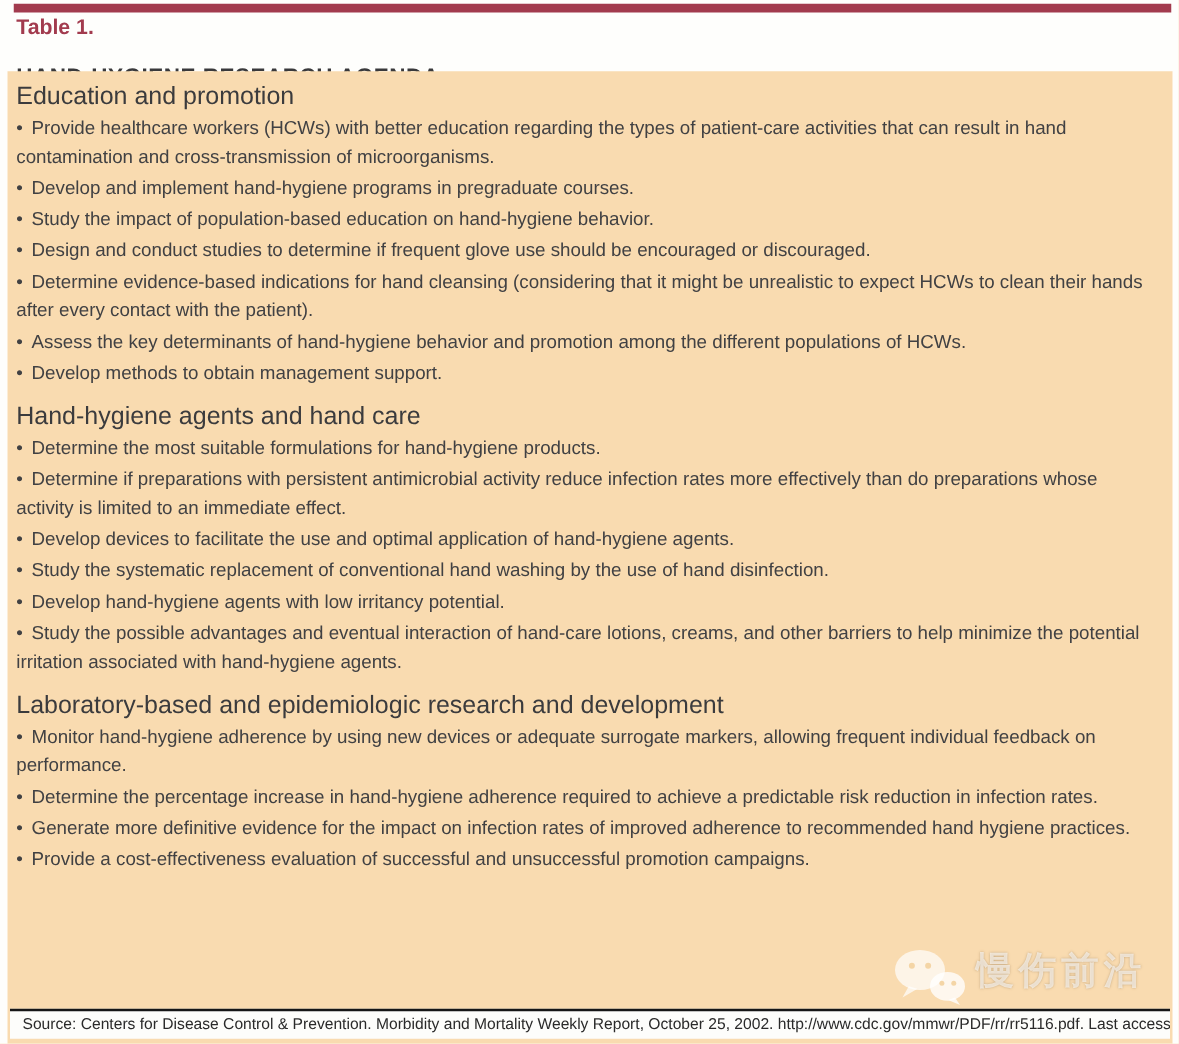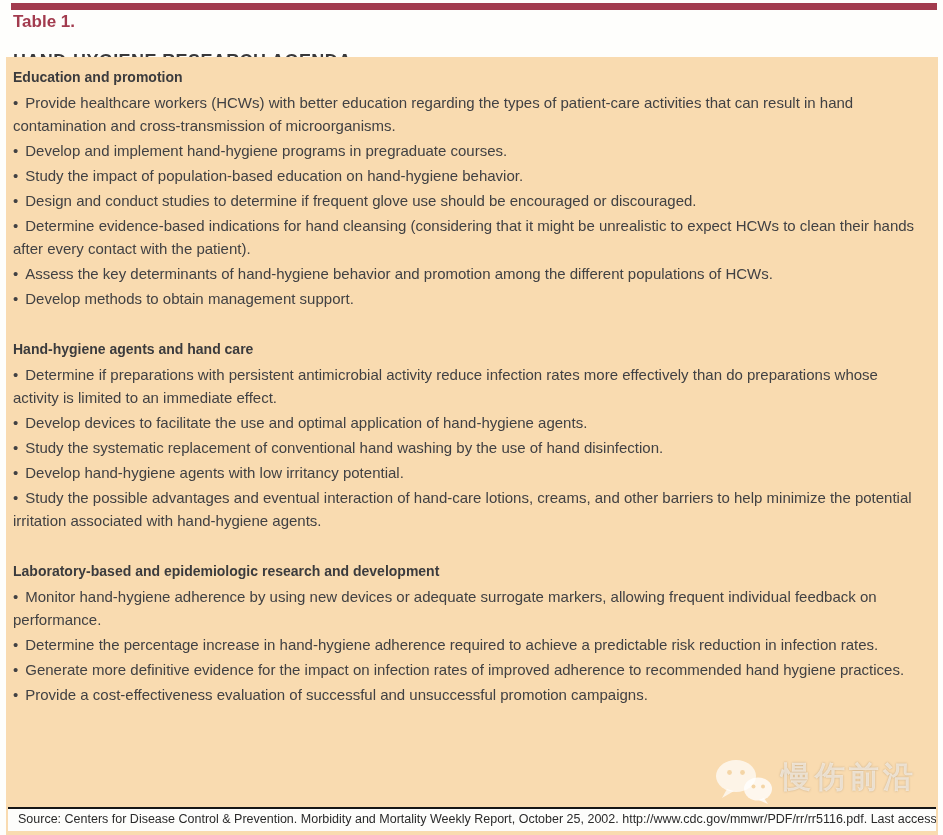--- a/index.html
+++ b/index.html
@@ -27,23 +27,23 @@
     color:#39393B;font-weight:bold;font-size:18px;line-height:18px;
     letter-spacing:.4px;margin:0;
   }
   .panel{
     position:absolute;top:57px;left:6px;right:5px;bottom:0;
     background:var(--panel-tan);
     box-sizing:border-box;
     padding:9px 14px 0 7px;
   }
   .sec{margin:0;}
-  .sec + .sec{margin-top:28px;}
+  .sec + .sec{margin-top:12px;}
   .sec-heading{
-    font-size:14px;font-weight:bold;color:#3B3B3D;
+    font-size:20px;font-weight:normal;color:#3B3B3D;
     line-height:23px;margin:0 0 2px 0;
   }
   .bullet{
     margin:0 0 2px 0;font-size:15px;line-height:23px;color:var(--text-dark);
   }
   .bullet .b{margin-right:7px;}
   .source-band{
     position:absolute;left:8px;right:7px;bottom:4px;
     background:#FDFDFB;
     border-top:2px solid #161616;
@@ -83,20 +83,21 @@
     <p class="bullet"><span class="b">•</span><span>Develop and implement hand-hygiene programs in pregraduate courses.</span></p>
     <p class="bullet"><span class="b">•</span><span>Study the impact of population-based education on hand-hygiene behavior.</span></p>
     <p class="bullet"><span class="b">•</span><span>Design and conduct studies to determine if frequent glove use should be encouraged or discouraged.</span></p>
     <p class="bullet"><span class="b">•</span><span>Determine evidence-based indications for hand cleansing (considering that it might be unrealistic to expect HCWs to clean their hands after every contact with the patient).</span></p>
     <p class="bullet"><span class="b">•</span><span>Assess the key determinants of hand-hygiene behavior and promotion among the different populations of HCWs.</span></p>
     <p class="bullet"><span class="b">•</span><span>Develop methods to obtain management support.</span></p>
   </section>
 
   <section class="sec">
     <h2 class="sec-heading">Hand-hygiene agents and hand care</h2>
+    <p class="bullet"><span class="b">•</span><span>Determine the most suitable formulations for hand-hygiene products.</span></p>
     <p class="bullet"><span class="b">•</span><span>Determine if preparations with persistent antimicrobial activity reduce infection rates more effectively than do preparations whose activity is limited to an immediate effect.</span></p>
     <p class="bullet"><span class="b">•</span><span>Develop devices to facilitate the use and optimal application of hand-hygiene agents.</span></p>
     <p class="bullet"><span class="b">•</span><span>Study the systematic replacement of conventional hand washing by the use of hand disinfection.</span></p>
     <p class="bullet"><span class="b">•</span><span>Develop hand-hygiene agents with low irritancy potential.</span></p>
     <p class="bullet"><span class="b">•</span><span>Study the possible advantages and eventual interaction of hand-care lotions, creams, and other barriers to help minimize the potential irritation associated with hand-hygiene agents.</span></p>
   </section>
 
   <section class="sec">
     <h2 class="sec-heading">Laboratory-based and epidemiologic research and development</h2>
     <p class="bullet"><span class="b">•</span><span>Monitor hand-hygiene adherence by using new devices or adequate surrogate markers, allowing frequent individual feedback on performance.</span></p>

